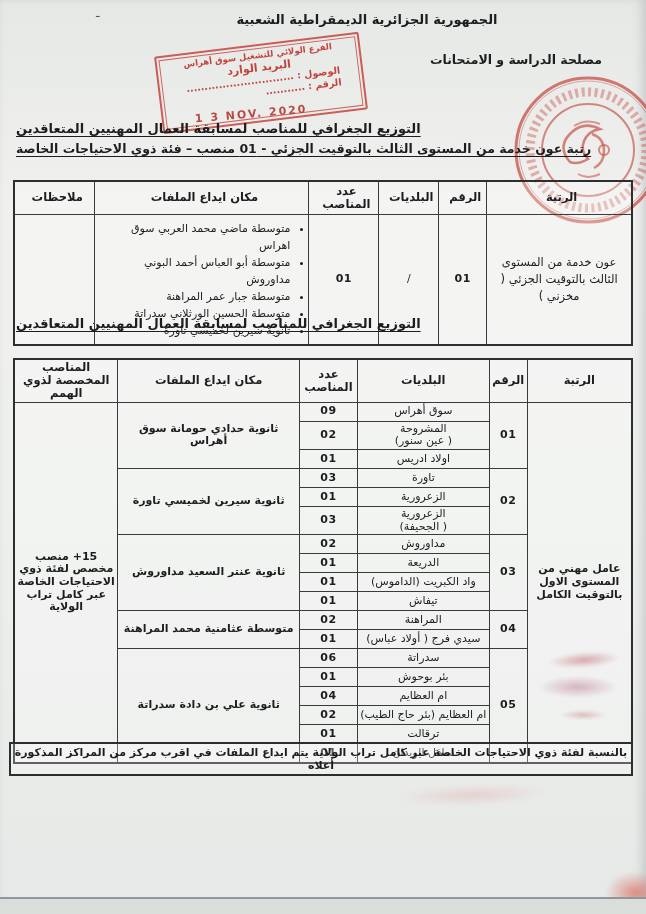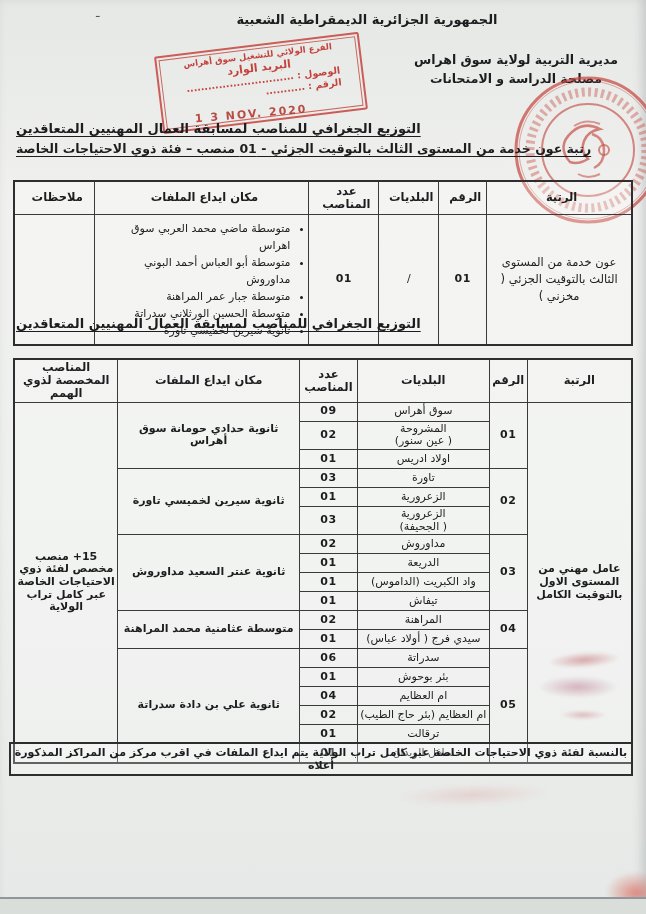--- a/index.html
+++ b/index.html
@@ -91,21 +91,20 @@
 </head>
 <body>
 
 <div class="page">
 
   <div class="abs top-dash">ـ</div>
 
   <div class="abs hdr-republic">الجمهورية الجزائرية الديمقراطية الشعبية</div>
 
   <div class="abs hdr-right">
-    <div>مديرية التربية لولاية سوق اهراس</div>
     <div>مصلحة الدراسة و الامتحانات</div>
   </div>
 
   <div class="abs rect-stamp">
     <div class="rect-stamp-inner">
       <div class="rs-l1">الفرع الولائي للتشغيل سوق أهراس</div>
       <div class="rs-l2">البريد الوارد</div>
       <div class="rs-l3">الوصول : ..............................</div>
       <div class="rs-l4">الرقم : ...........</div>
       <div class="rs-date">1 3 NOV. 2020</div>

